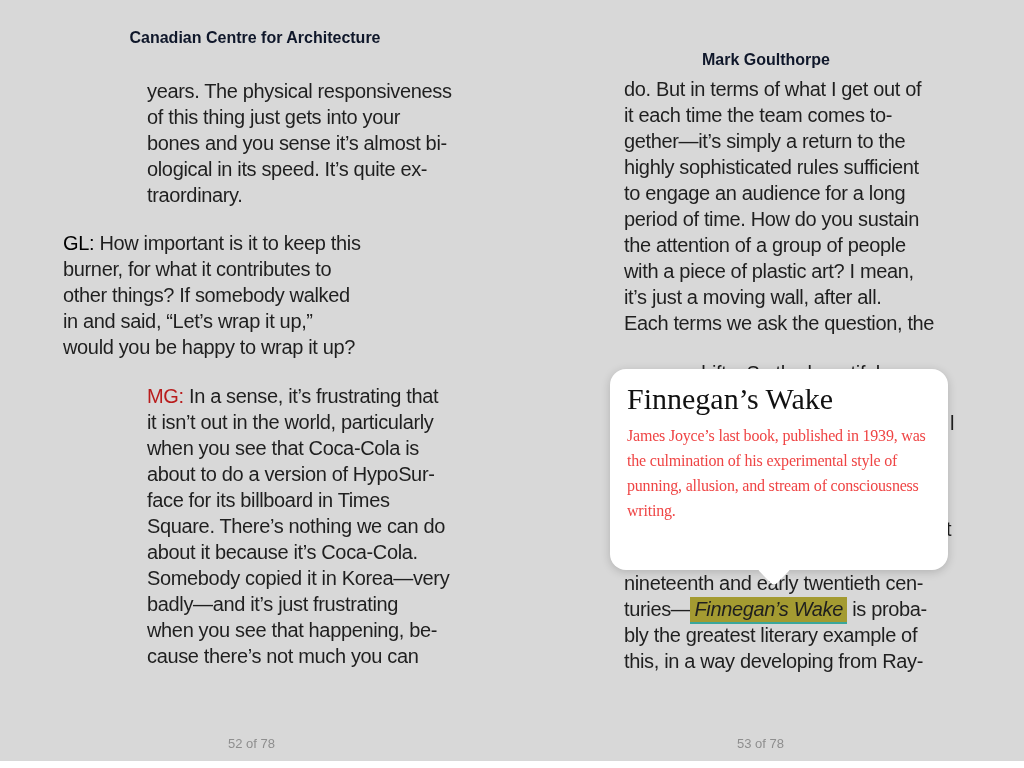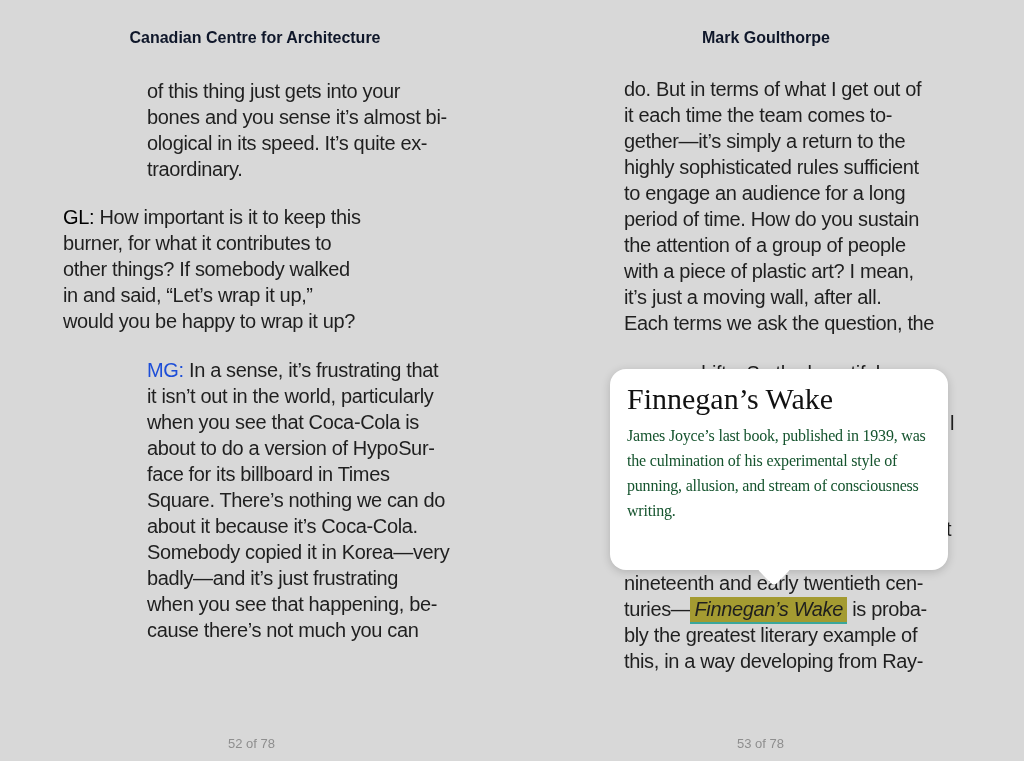--- a/index.html
+++ b/index.html
@@ -17,21 +17,21 @@
     position:absolute;top:736px;
     font-size:13px;font-weight:normal;color:#8e8e8e;white-space:pre;
   }
   .col{position:absolute;font-size:20px;letter-spacing:-0.35px;line-height:26px;}
   .line{height:26px;white-space:pre;}
   .para{margin:0;}
   .gap22{height:22px;}
   .gap23{height:23px;}
   .indent{margin-left:84px;}
   .speaker-gl{color:#000000;}
-  .speaker-mg{color:#1d4ed8;}
+  .speaker-mg{color:#b91c1c;}
   .frag-line{position:absolute;left:624px;top:360px;z-index:1;white-space:pre;
     font-size:20px;letter-spacing:-0.35px;line-height:26px;}
   .edge-frag{position:absolute;z-index:1;font-size:20px;line-height:26px;white-space:pre;}
   .bottom-chunk{position:absolute;left:624px;top:570px;z-index:2;}
   .hl{
     background:#a49b31;font-style:italic;padding:1px 4px 2px 4px;
     border-bottom:2px solid #3aa79b;
   }
   .popup{
     position:absolute;left:610px;top:369px;width:338px;height:201px;z-index:5;
@@ -43,35 +43,36 @@
     background:#ffffff;transform:rotate(45deg);border-radius:4px;z-index:4;
   }
   .popup-title{
     position:absolute;left:17px;top:13px;
     font-family:"Liberation Serif",serif;font-size:30px;color:#111;
     white-space:pre;
   }
   .popup-body{
     position:absolute;left:17px;top:58px;
     font-family:"Liberation Serif",serif;font-size:16px;letter-spacing:-0.2px;
-    color:#14532d;
+    color:#ef4444;
   }
   .popup-body .pline{height:25px;white-space:pre;}
   .bottom-strip{
     position:absolute;left:0;top:761px;width:1024px;height:7px;background:#ffffff;
   }
 </style>
 </head>
 <body>
 
 <div class="hdr" style="left:255px;">Canadian Centre for Architecture</div>
-<div class="hdr" style="left:766px;">Mark Goulthorpe</div>
+<div class="hdr" style="left:766px;margin-top:22px;">Mark Goulthorpe</div>
 
 <div class="col" style="left:63px;top:78px;width:420px;">
   <div class="para indent">
+    <div class="line">years. The physical responsiveness</div>
     <div class="line">of this thing just gets into your</div>
     <div class="line">bones and you sense it’s almost bi-</div>
     <div class="line">ological in its speed. It’s quite ex-</div>
     <div class="line">traordinary.</div>
   </div>
   <div class="gap22"></div>
   <div class="para">
     <div class="line"><span class="speaker-gl">GL:</span><span> How important is it to keep this</span></div>
     <div class="line">burner, for what it contributes to</div>
     <div class="line">other things? If somebody walked</div>

